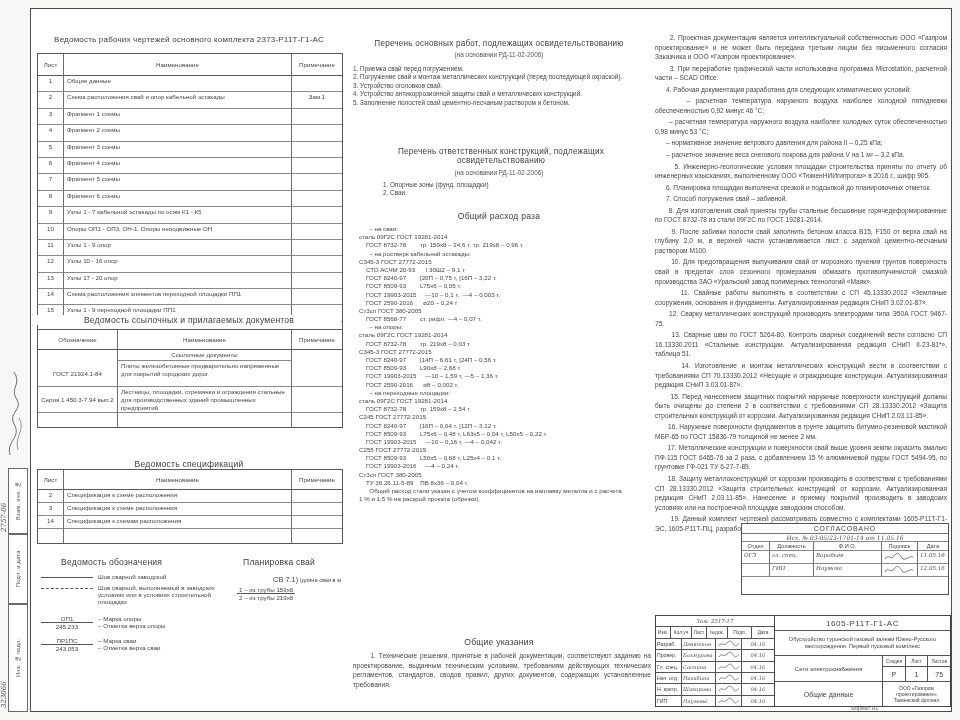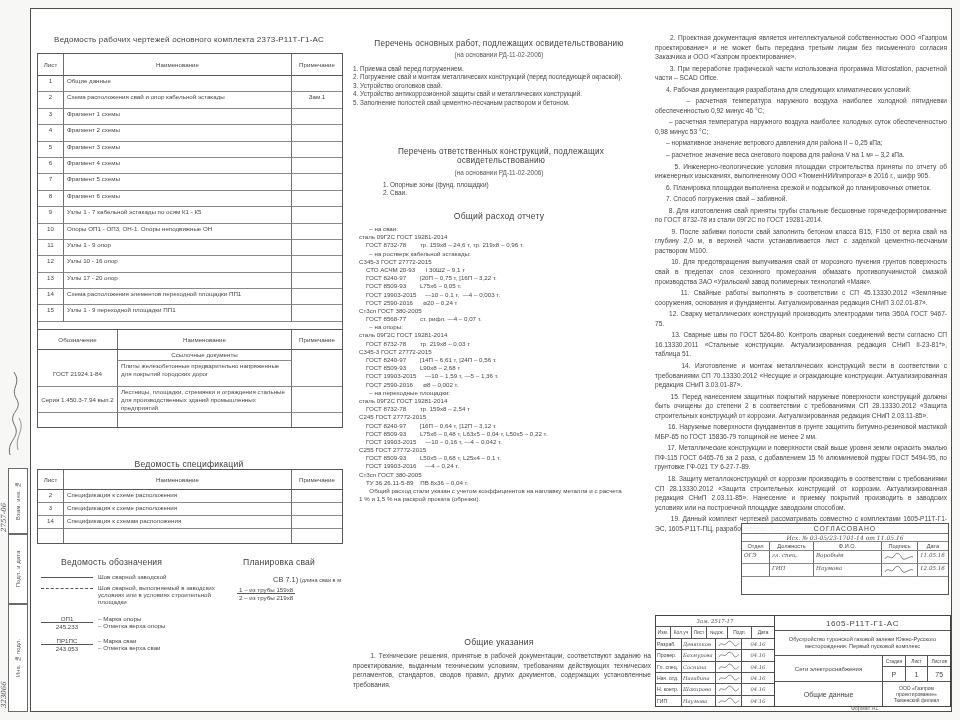--- a/index.html
+++ b/index.html
@@ -174,20 +174,21 @@
         </div>
 
         <div class="tr" style="min-height:16.4px;">
           <div class="td c-num">15</div>
           <div class="td c-name">Узлы 1 - 9 переходной площадки ПП1</div>
           <div class="td c-note"></div>
         </div>
       </div>
   </div>
 
+  <div class="abs sec-title tc" style="left:6px;top:306px;width:304px;background:#fff;">Ведомость ссылочных и прилагаемых документов</div>
 
   <div class="abs tbl" style="left:6px;top:320px;width:304px;">
     <div class="tr" style="height:20px;">
       <div class="td th c-code">Обозначение</div>
       <div class="td th c-name">Наименование</div>
       <div class="td th c-note">Примечание</div>
     </div>
     <div class="tr" style="min-height:11px;">
       <div class="td c-code" style="border-bottom:none;"></div>
       <div class="td c-name group-row tc">Ссылочные документы</div>
@@ -306,21 +307,21 @@
     </div>
 
   <div class="abs sec-title tc" style="left:330px;top:138px;width:280px;font-size:8.2px;">Перечень ответственных конструкций, подлежащих освидетельствованию</div>
   <div class="abs tc" style="left:318px;top:160px;width:300px;font-size:6.4px;color:#555;">(на основании РД-11-02-2006)</div>
   <div class="abs" style="left:352px;top:172px;width:240px;">
 
   <div class="para">1. Опорные зоны (фунд. площадки)</div>
       <div class="para">2. Сваи.</div>
     </div>
 
-  <div class="abs sec-title tc" style="left:318px;top:202px;width:300px;">Общий расход отчету</div>
+  <div class="abs sec-title tc" style="left:318px;top:202px;width:300px;">Общий расход раза</div>
   <div class="abs" style="left:328px;top:216px;width:292px;">
 
   <div class="steel-line">      – на сваи:</div>
       <div class="steel-line">сталь 09Г2С ГОСТ 19281-2014</div>
       <div class="steel-line">    ГОСТ 8732-78        тр. 159x8 – 24,6 т, тр. 219x8 – 0,96 т.</div>
       <div class="steel-line">      – на ростверк кабельной эстакады:</div>
       <div class="steel-line">С345-3 ГОСТ 27772-2015</div>
       <div class="steel-line">    СТО АСЧМ 20-93      I 30Ш2 – 9,1 т</div>
       <div class="steel-line">    ГОСТ 8240-97        [20П – 0,75 т, [16П – 3,22 т.</div>
       <div class="steel-line">    ГОСТ 8509-93        L75x6 – 0,05 т.</div>

